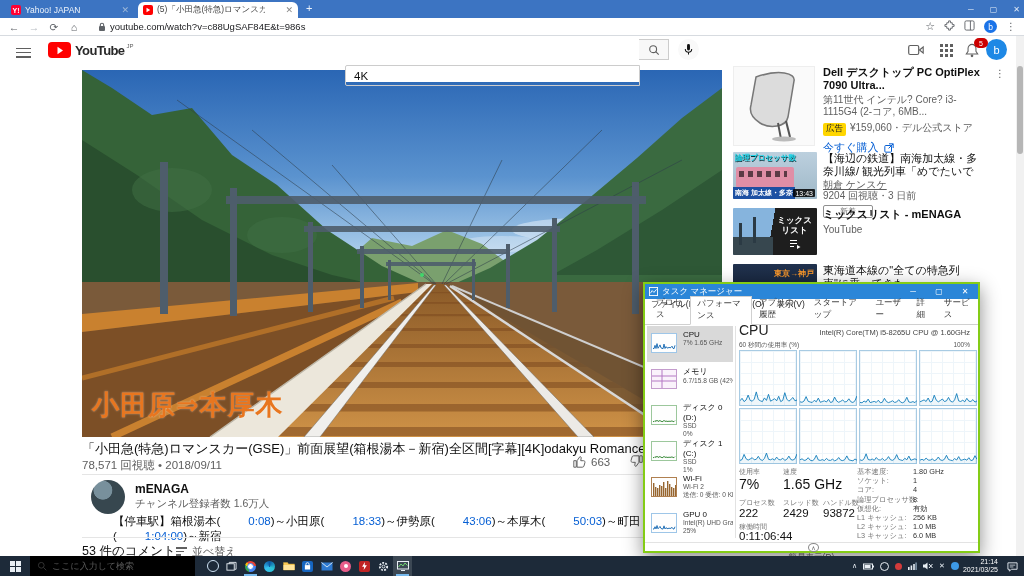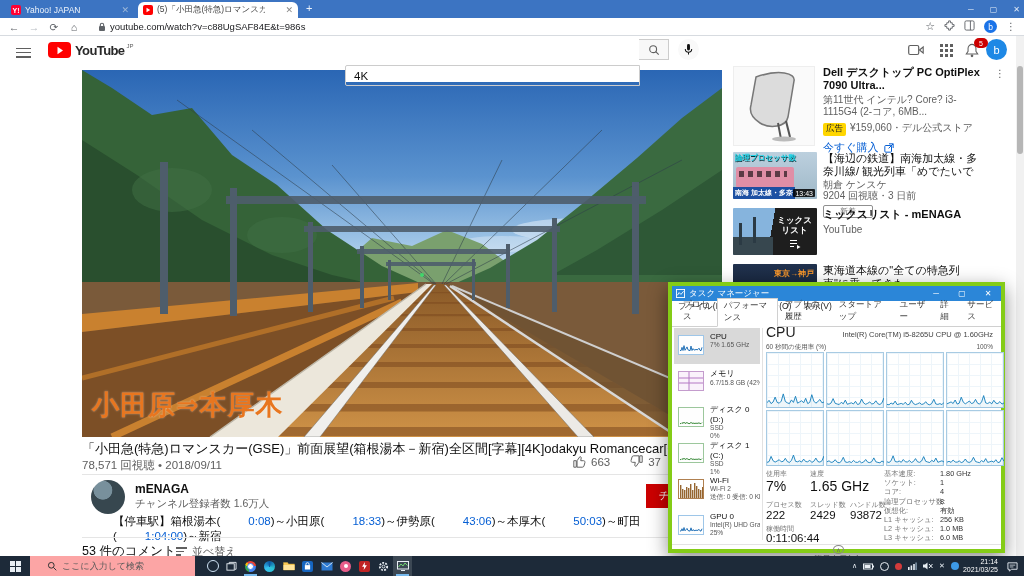--- a/index.html
+++ b/index.html
@@ -63,21 +63,21 @@
   .cta{color:#065fd4;font-size:11px;display:flex;align-items:center;gap:5px;}
   .kebab{position:absolute;right:0;top:2px;color:#606060;font-size:10px;letter-spacing:0;}
   .sbitem{position:absolute;left:0;width:272px;height:56px;}
   .thumb{position:absolute;left:0;top:0;width:84px;height:47px;overflow:hidden;border-radius:1px;}
   .dur{position:absolute;right:2px;bottom:2px;background:rgba(0,0,0,.85);color:#fff;font-size:7px;padding:0.5px 2px;border-radius:1px;}
   .ovtop{position:absolute;left:2px;top:1px;font-size:7.5px;font-weight:bold;color:#23d5e8;text-shadow:0.5px 0.5px 0 #05323a;}
   .ovbot{position:absolute;left:0;bottom:0;right:22px;background:rgba(16,70,160,.92);color:#fff;font-size:7px;font-weight:bold;padding:1px 2px;white-space:nowrap;}
   .chip{display:inline-block;border:1px solid #909090;color:#606060;font-size:8px;padding:0 16px;border-radius:2px;margin-top:2px;}
   .mixlab{position:absolute;right:5px;top:7px;color:#fff;font-size:8.5px;font-weight:bold;text-align:center;line-height:10px;}
   
-  #tm{position:absolute;left:668px;top:282px;width:337px;height:271px;background:#fff;border:4px solid #84cc16;box-sizing:border-box;box-shadow:0 6px 18px rgba(0,0,0,.45);z-index:40;font-size:9px;}
+  #tm{position:absolute;left:643px;top:282px;width:337px;height:271px;background:#fff;border:2px solid #84cc16;box-sizing:border-box;box-shadow:0 6px 18px rgba(0,0,0,.45);z-index:40;font-size:9px;}
   #tm-titlebar{position:absolute;left:0;top:0;width:100%;height:15px;background:#2b86d8;color:#fff;display:flex;align-items:center;font-size:8.5px;}
   #tm-controls{margin-left:auto;display:flex;}
   #tm-controls span{width:26px;text-align:center;font-size:8px;line-height:15px;}
   #tm-menubar{position:absolute;left:0;top:15px;width:100%;height:12px;display:flex;gap:12px;padding-left:6px;align-items:center;font-size:8.5px;color:#222;}
   #tm-tabs{position:absolute;left:0;top:27px;width:100%;height:14px;display:flex;align-items:flex-end;padding-left:4px;border-bottom:1px solid #d0d0d0;box-sizing:border-box;font-size:8.5px;color:#333;}
   .tmtab{padding:1px 6px 2px;border:1px solid transparent;}
   .tmtab.on{border-color:#d0d0d0;border-bottom:1px solid #fff;margin-bottom:-1px;background:#fff;}
   #tm-devices{position:absolute;left:2px;top:42px;width:86px;height:212px;overflow:hidden;}
   .dev{position:absolute;left:0;width:86px;height:36px;}
   .dev.sel{background:#d9d9d9;}
@@ -97,21 +97,21 @@
   .stbig{position:absolute;font-size:14px;color:#111;}
   .stmid{position:absolute;font-size:11.5px;color:#111;}
   .spec-l{position:absolute;left:212px;font-size:7.3px;color:#767676;}
   .spec-v{position:absolute;left:268px;font-size:7.3px;color:#333;}
   #tm-footer{position:absolute;left:0;top:258px;width:100%;height:12px;border-top:1px solid #e3e3e3;display:flex;align-items:center;font-size:8.5px;color:#444;flex-direction:column;}
   #tm-footer .rm{color:#0b6cd4;}
   .circ{width:9px;height:9px;border:1px solid #888;border-radius:50%;display:inline-flex;align-items:center;justify-content:center;font-size:6px;color:#666;margin:0 4px 0 8px;}
   
   #taskbar{position:absolute;left:0;top:556px;width:1024px;height:20px;background:#1d2a39;z-index:60;display:flex;align-items:center;}
   #startbtn{width:30px;height:20px;display:flex;align-items:center;justify-content:center;}
-  #tbsearch{width:165px;height:20px;background:#fca5a5;display:flex;align-items:center;gap:5px;padding-left:17px;box-sizing:border-box;}
+  #tbsearch{width:165px;height:20px;background:#000000;display:flex;align-items:center;gap:5px;padding-left:7px;box-sizing:border-box;}
   #tbsearch span{font-size:9px;color:#5a5a5a;}
   .tbapp{width:19px;height:20px;display:flex;align-items:center;justify-content:center;position:relative;}
   .tbapp.active{background:rgba(255,255,255,.14);}
   .tbapp.running:after{content:"";position:absolute;left:3px;right:3px;bottom:0;height:2px;background:#76b9ed;}
   #tray{margin-left:auto;display:flex;align-items:center;gap:6px;color:#e8eef4;}
   #clock{text-align:right;font-size:7px;line-height:8px;color:#fff;margin-left:4px;}
   #actioncenter{width:16px;height:20px;display:flex;align-items:center;justify-content:center;margin:0 4px 0 6px;}
   
   #pagescroll{position:absolute;right:0;top:36px;width:8px;height:520px;background:#f1f1f1;z-index:30;}
   #pagethumb{position:absolute;right:1px;top:30px;width:6px;height:88px;background:#b6b6b6;border-radius:3px;}
@@ -379,21 +379,21 @@
     <div id="sb-videos">
  <div class="sbitem" style="top:86px;">
    <div class="thumb" style="background:linear-gradient(#bcd0de,#9fb8c8)">
       <div style="position:absolute;left:3px;top:15px;width:58px;height:21px;background:#e08ea6;border-radius:2px;"></div>
       <div style="position:absolute;left:6px;top:19px;width:48px;height:6px;background:repeating-linear-gradient(90deg,#5c3a45 0 5px,#e08ea6 5px 9px);"></div>
       <div class="ovtop">論理プロセッサ数</div>
       <div class="ovbot">南海 加太線・多奈</div>
       <span class="dur">13:43</span>
           </div>
    <div class="sbtxt sb-title" style="top:0;font-weight:500;">【海辺の鉄道】南海加太線・多奈川線/ 観光列車「めでたいでん...</div>
-   <div class="sbtxt sb-sub" style="top:27px;">朝倉 ケンスケ</div>
+   <div class="sbtxt sb-sub" style="top:27px;text-decoration:underline;">朝倉 ケンスケ</div>
    <div class="sbtxt sb-sub" style="top:38px;">9204 回視聴・3 日前</div>
    <div class="sbtxt" style="top:48px;"><span class="chip">新着</span></div>
  </div>
  <div class="sbitem" style="top:142px;">
    <div class="thumb" style="background:linear-gradient(100deg,#86b4dd 0 46%,#1e1e1e 46%)">
       <div style="position:absolute;left:0;bottom:0;width:40px;height:18px;background:#37474f;"></div>
       <div style="position:absolute;left:6px;bottom:10px;width:3px;height:22px;background:#2b3a44;"></div>
       <div style="position:absolute;left:20px;bottom:12px;width:3px;height:26px;background:#2b3a44;"></div>
       <div class="mixlab">ミックス<br>リスト</div>
       <svg width="12" height="10" viewBox="0 0 12 10" style="position:absolute;right:16px;bottom:6px;">

